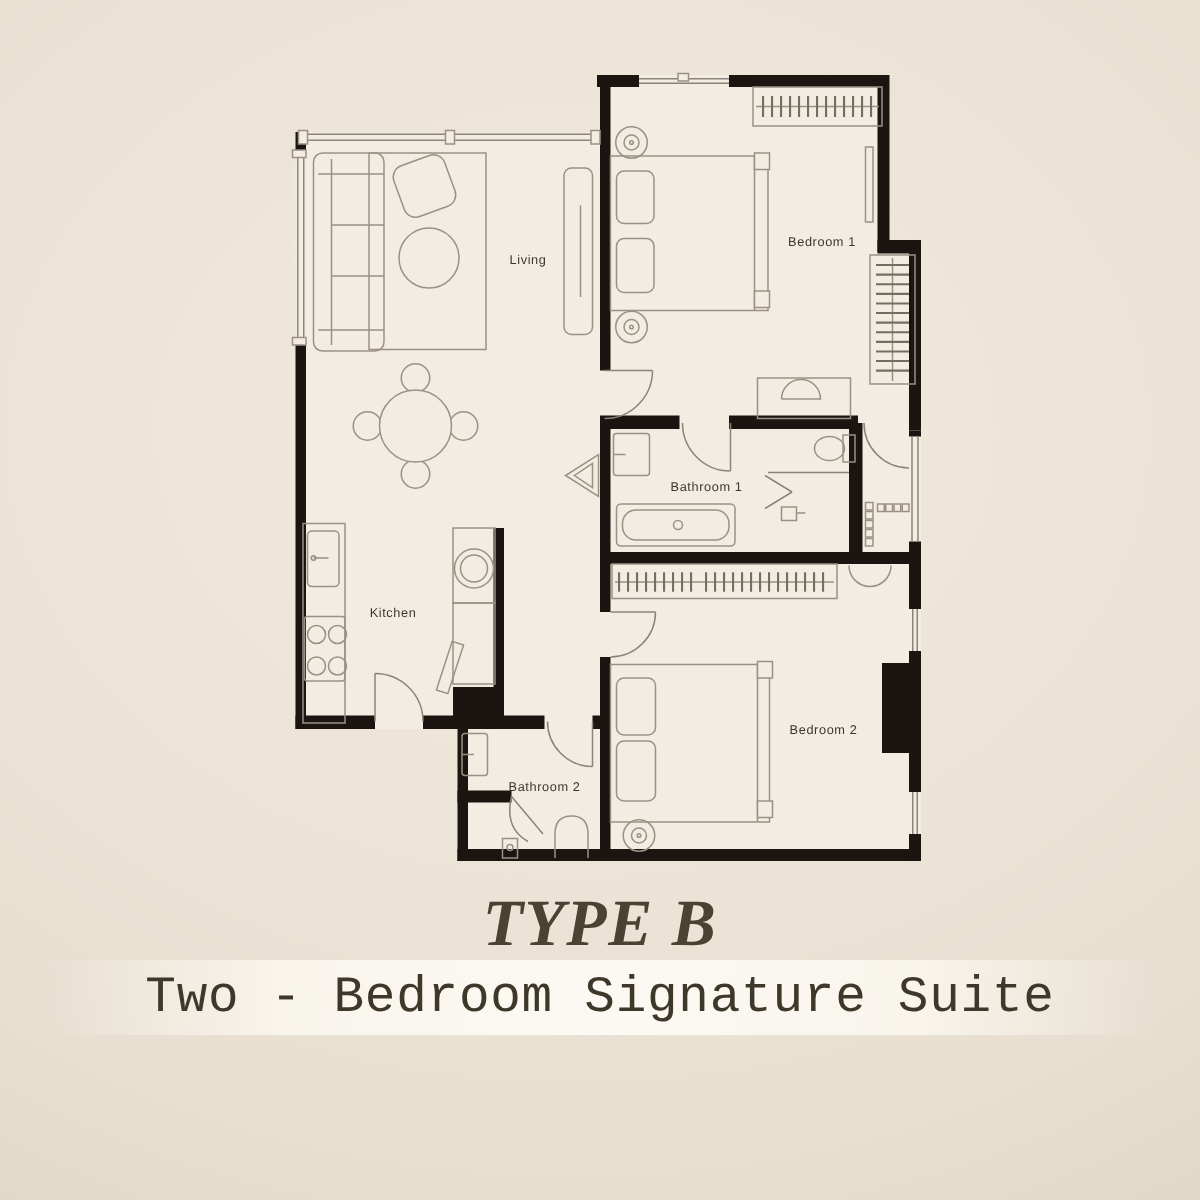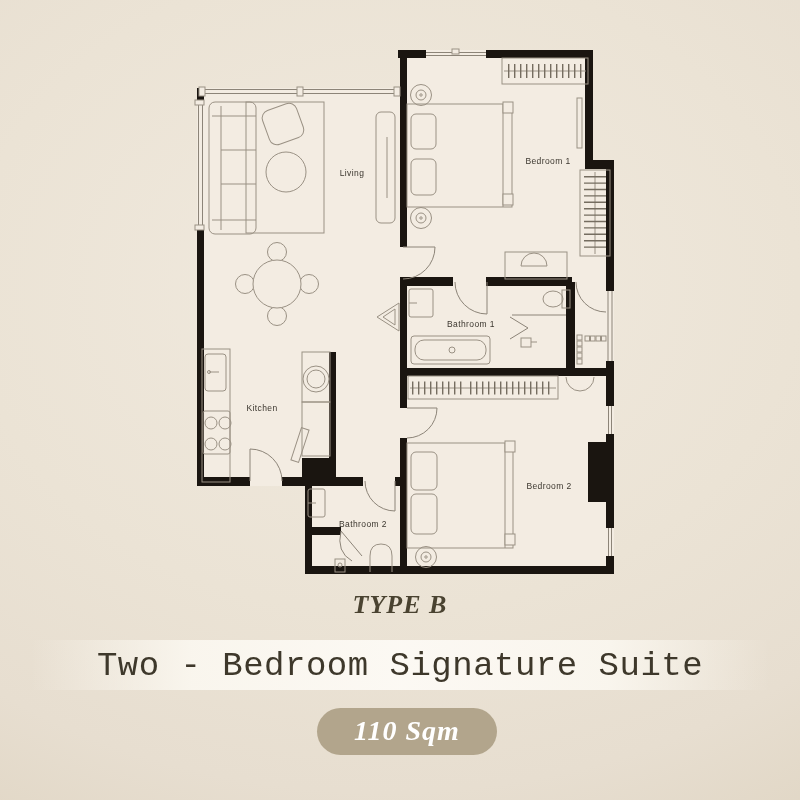--- a/index.html
+++ b/index.html
@@ -14,21 +14,21 @@
   .furn{stroke:var(--furniture_line,#9a9184);fill:none;stroke-width:1;}
   .furnfill{stroke:var(--furniture_line,#9a9184);fill:var(--room_fill,#f3ece2);stroke-width:1;}
   .win{stroke:var(--window_line,#8c8478);fill:none;stroke-width:1;}
   .winpane{fill:var(--room_fill,#f3ece2);}
   .door{stroke:var(--window_line,#8c8478);fill:none;stroke-width:1;}
   .hang{stroke:var(--wardrobe_tick,#756d60);fill:none;}
   .lbl{font-family:"Liberation Sans",sans-serif;font-size:8.5px;letter-spacing:.4px;
        fill:var(--label_text,#3b362e);text-anchor:middle;}
   .title{
     position:absolute;top:590px;left:0;width:100%;text-align:center;
-    font-style:italic;font-weight:bold;font-size:26px;letter-spacing:1px;
+    font-style:italic;font-weight:bold;font-size:44px;letter-spacing:1px;
     color:var(--title_text,#4a4331);
   }
   .band{
     position:absolute;top:640px;left:30px;right:30px;height:50px;
     background:linear-gradient(90deg, rgba(252,248,241,0) 0%, rgba(252,249,242,.85) 22%,
                 rgba(253,250,245,.95) 50%, rgba(252,249,242,.85) 78%, rgba(252,248,241,0) 100%);
   }
   .subtitle{
     position:absolute;top:647px;left:0;width:100%;text-align:center;
     font-size:34px;color:var(--subtitle_text,#3e382b);letter-spacing:.5px;font-family:Liberation Mono, monospace;
@@ -311,16 +311,13 @@
       <text class="lbl" x="471" y="327">Bathroom 1</text>
       <text class="lbl" x="262" y="411">Kitchen</text>
       <text class="lbl" x="363" y="527">Bathroom 2</text>
       <text class="lbl" x="549" y="489">Bedroom 2</text>
     </g>
   </svg>
 
   <div class="title">TYPE B</div>
   <div class="band"></div>
   <div class="subtitle">Two - Bedroom Signature Suite</div>
-  <div class="badge">
-    <span>110 Sqm</span>
-  </div>
 </div>
 
 </body></html>

